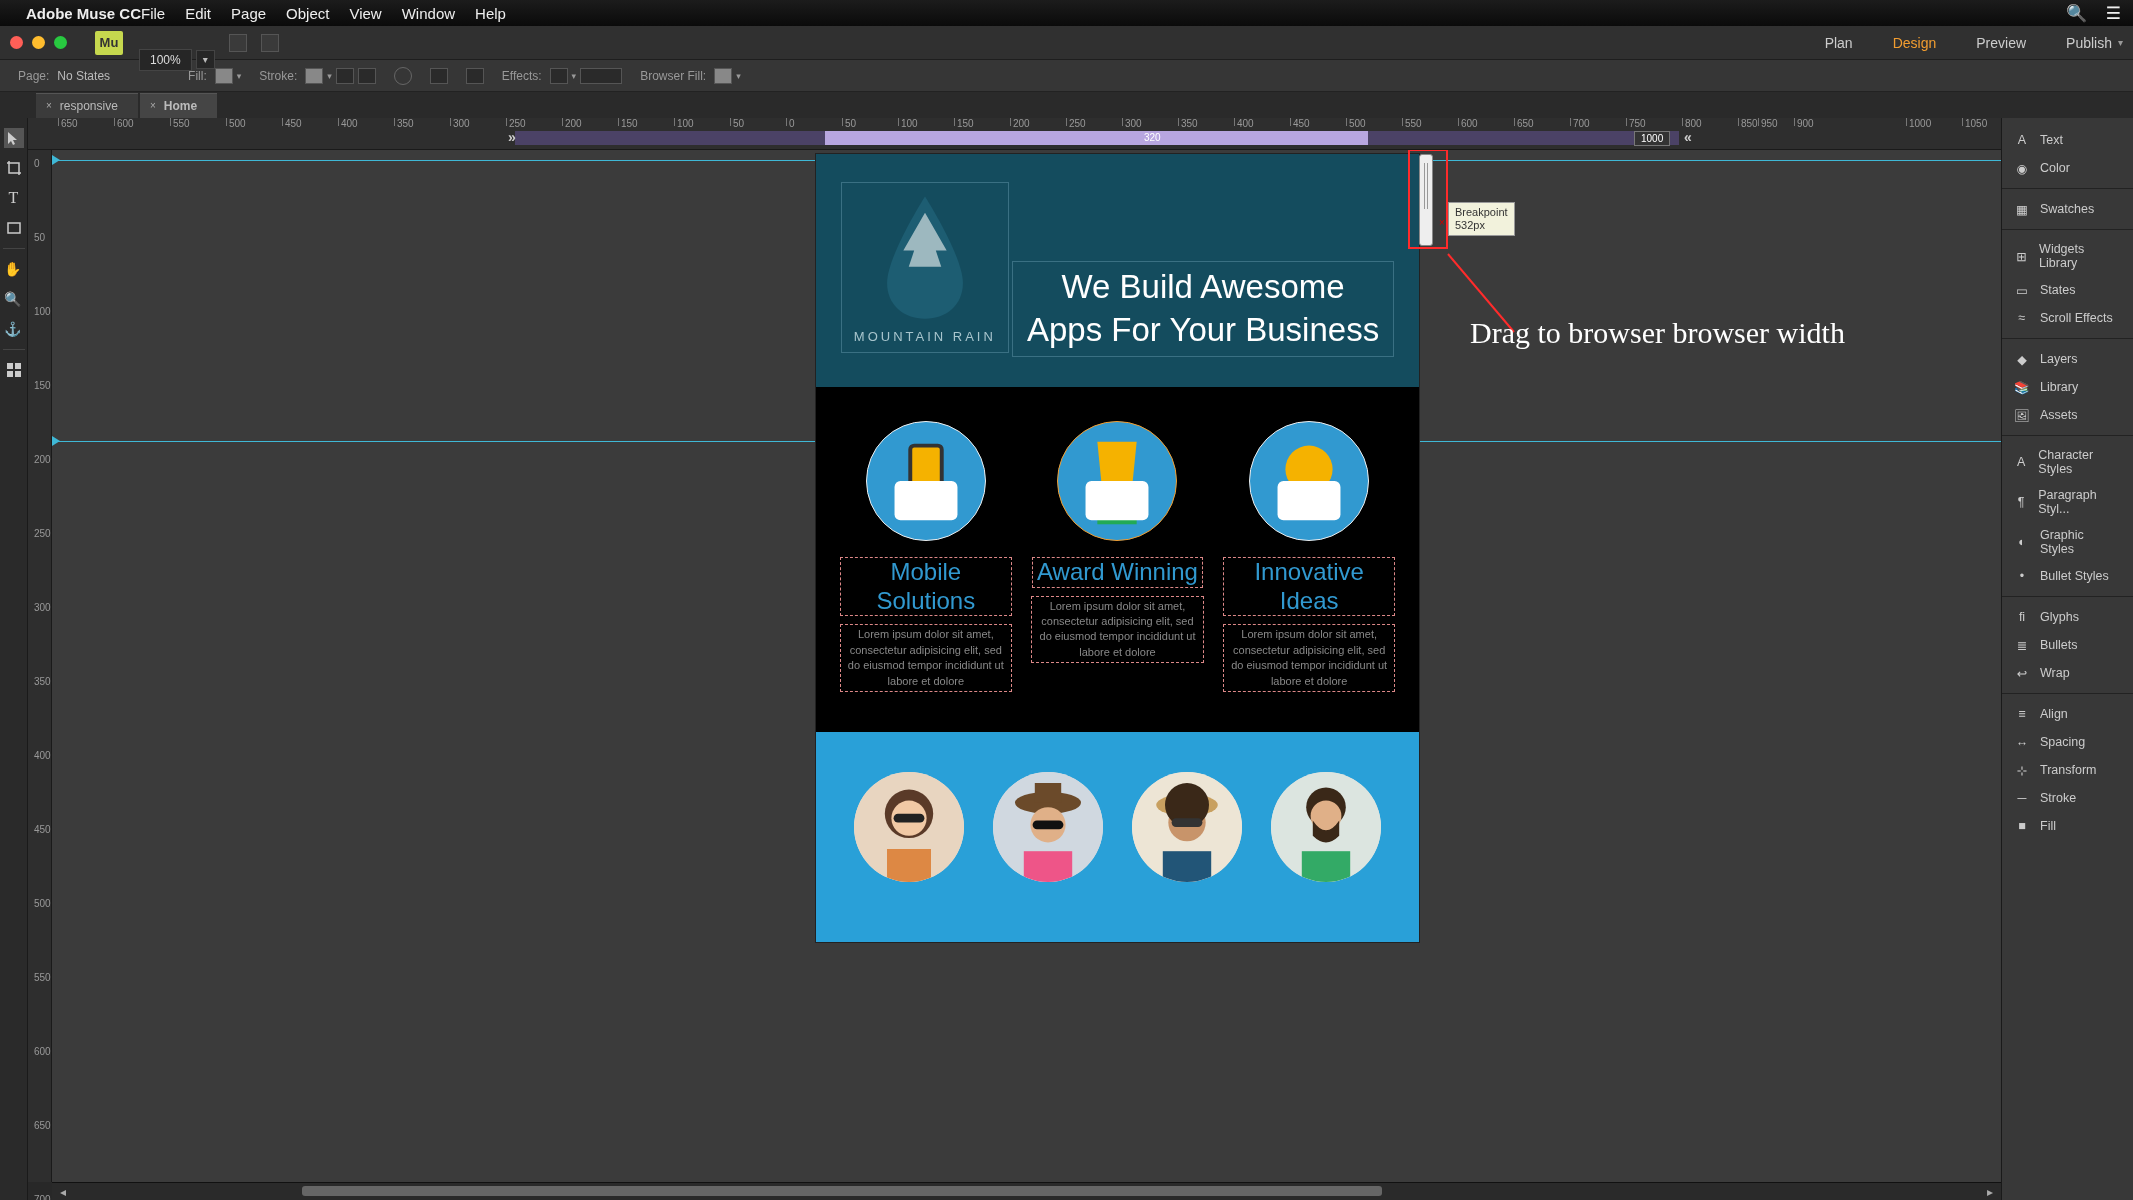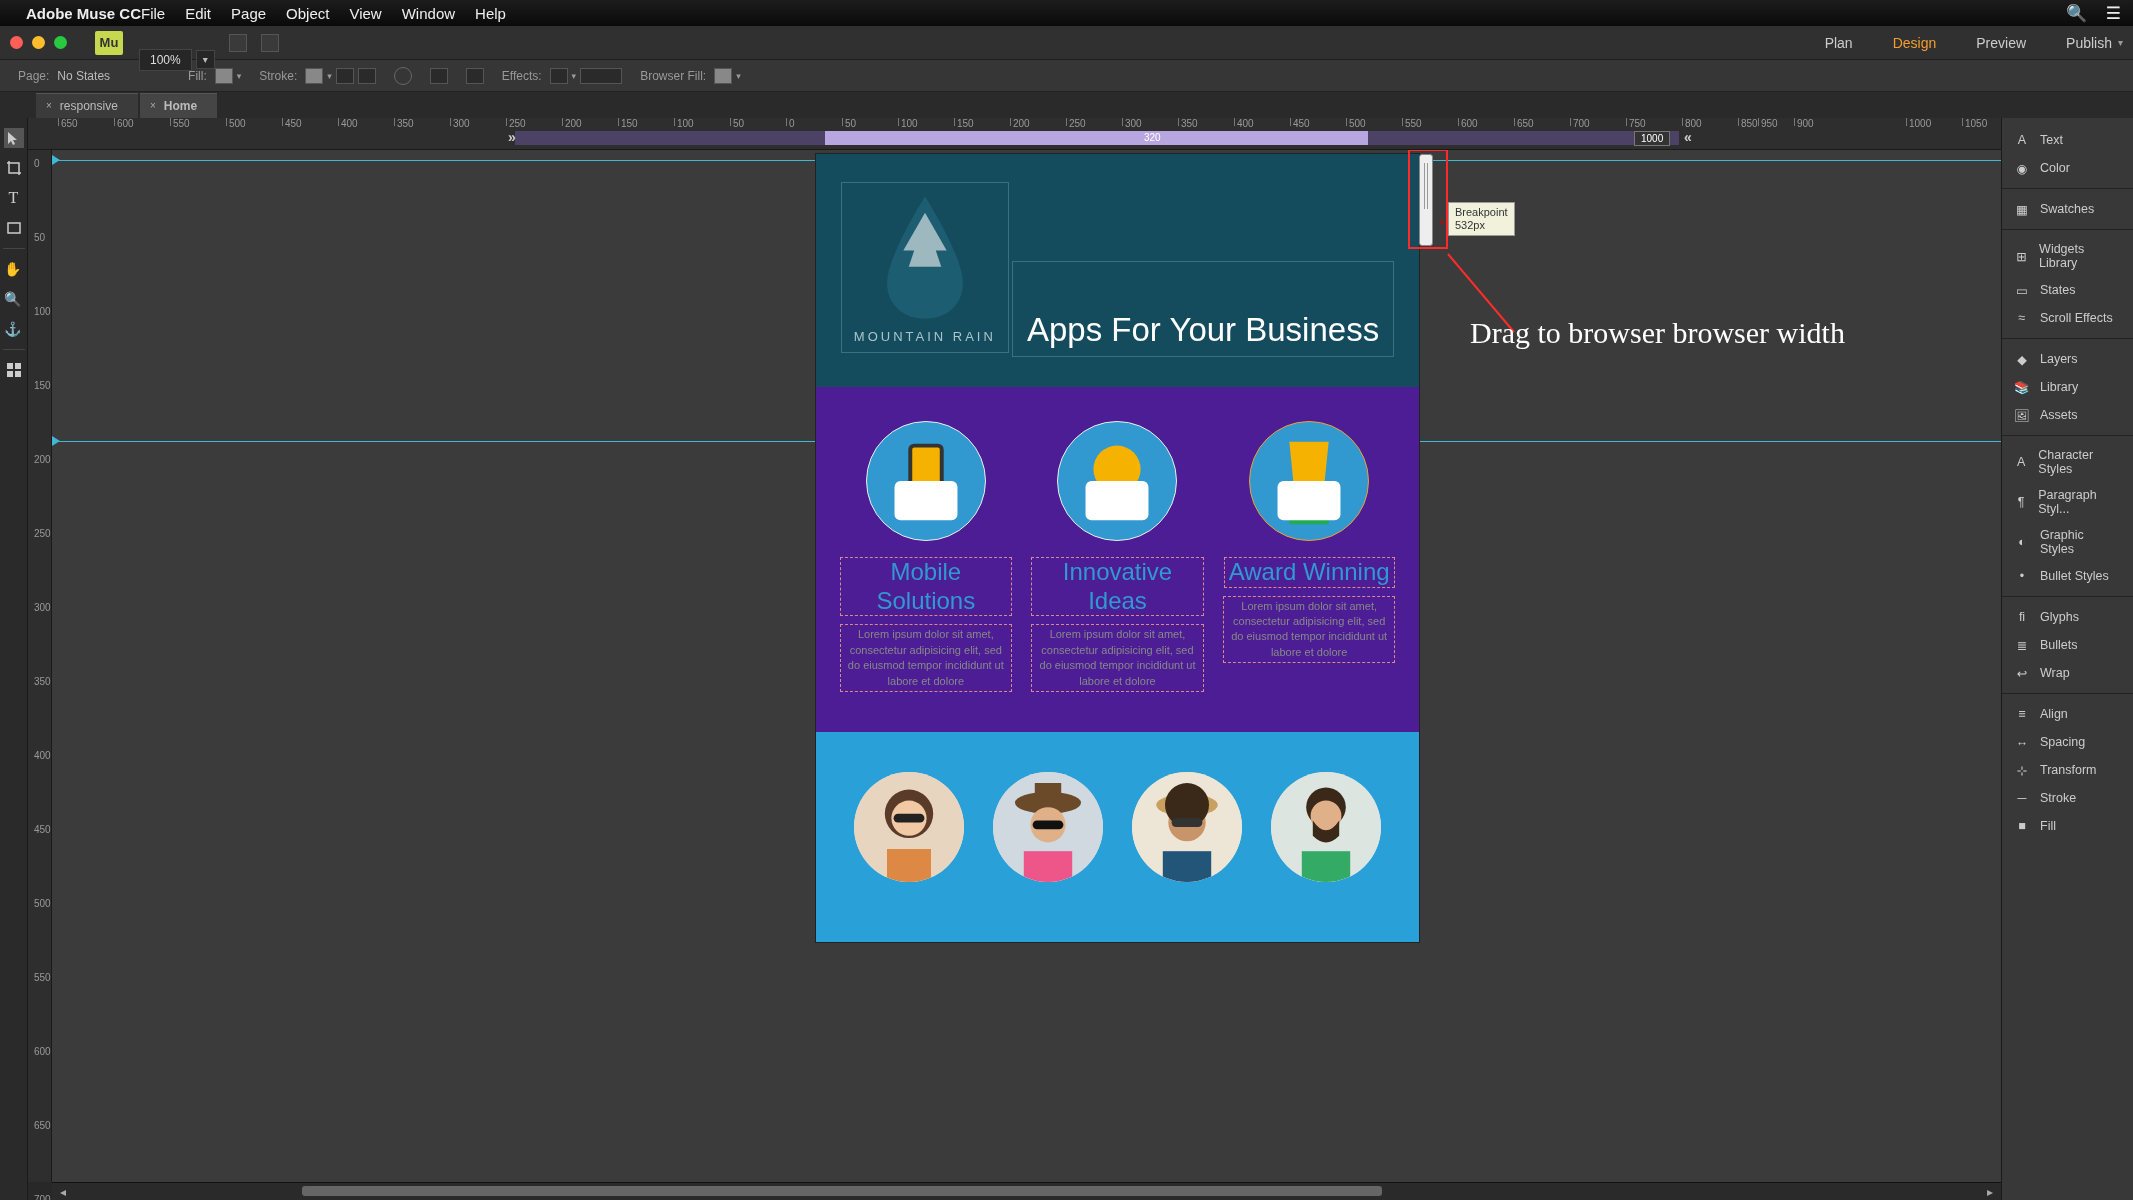--- a/index.html
+++ b/index.html
@@ -78,21 +78,21 @@
 
 
 .page { position:absolute; left:764px; top:4px; width:603px; background:#fff; box-shadow:0 0 0 1px #222; }
 .hero { background:#144c5e; padding:28px 20px 30px; text-align:center; overflow:hidden; }
 .hero .logo-wrap { display:inline-block; border:1px solid #3a7083; padding:8px 12px; }
 .hero .logo { width:130px; height:130px; margin:0 auto; position:relative; }
 .hero .logo svg { width:100%; height:100%; }
 .hero .logo-text { color:#a8c5cd; font-size:13px; letter-spacing:3px; margin-top:8px; }
 .hero h1 { color:#fff; font-size:33px; font-weight:400; margin-top:34px; border:1px solid #3a7083; display:inline-block; padding:4px 14px; line-height:1.3; }
 
-.features { background:#4c1d95; display:flex; justify-content:space-around; padding:34px 14px 40px; }
+.features { background:#000000; display:flex; justify-content:space-around; padding:34px 14px 40px; }
 .feat { width:30%; text-align:center; }
 .feat .circ { width:120px; height:120px; border-radius:50%; background:#3199d0; margin:0 auto 16px; display:flex; align-items:center; justify-content:center; border:1px solid #eee; }
 .feat h3 { color:#3199d0; font-size:24px; font-weight:400; margin-bottom:8px; border:1px dashed #d88; display:inline-block; padding:0 4px; line-height:1.2; }
 .feat p { color:#888; font-size:11px; line-height:1.4; border:1px dashed #d88; display:inline-block; padding:2px; }
 
 .team { background:#29a0d8; padding:40px 24px 60px; display:flex; justify-content:space-around; }
 .team .ava { width:110px; height:110px; border-radius:50%; background:#ddd; overflow:hidden; display:flex; align-items:center; justify-content:center; }
 .team .ava svg { width:100%; height:100%; }
 
 
@@ -318,56 +318,56 @@
           <div class="logo-wrap">
             <div class="logo">
               <svg viewBox="0 0 100 120">
                   <path d="M50 5 C50 5 15 60 15 85 C15 105 30 118 50 118 C70 118 85 105 85 85 C85 60 50 5 50 5 Z" fill="#1d5d72"></path>
                   <path d="M50 20 L30 55 L40 55 L35 70 L65 70 L60 55 L70 55 Z" fill="#9db8bf"></path>
                 </svg>
             </div>
             <div class="logo-text">MOUNTAIN RAIN</div>
           </div>
           <h1>
-            <br>
+            <span>We Build Awesome</span><br>
             <span>Apps For Your Business</span>
           </h1>
         </div>
         <div class="features">
           <div class="feat">
             <div class="circ">
                 <svg viewBox="0 0 60 60">
                   <rect x="22" y="12" width="16" height="32" rx="2" fill="#f5b200" stroke="#333" stroke-width="2"></rect>
                   <rect x="14" y="30" width="32" height="20" rx="3" fill="#fff"></rect>
                 </svg>
               </div>
             <h3>Mobile Solutions</h3>
             <p>Lorem ipsum dolor sit amet, consectetur adipisicing elit, sed do eiusmod tempor incididunt ut labore et dolore</p>
           </div>
           <div class="feat">
-            <div class="circ">
-                <svg viewBox="0 0 60 60">
-                  <circle cx="30" cy="24" r="12" fill="#f5b200"></circle>
-                  <rect x="26" y="34" width="8" height="8" fill="#888"></rect>
-                  <rect x="14" y="30" width="32" height="20" rx="3" fill="#fff"></rect>
-                </svg>
-              </div>
-            <h3>Innovative Ideas</h3>
-            <p>Lorem ipsum dolor sit amet, consectetur adipisicing elit, sed do eiusmod tempor incididunt ut labore et dolore</p>
-          </div>
-          <div class="feat">
             <div class="circ" style="border:1px solid #f29d30;">
                 <svg viewBox="0 0 60 60">
                   <path d="M20 10 L40 10 L38 30 L32 36 L28 36 L22 30 Z" fill="#f5b200"></path>
                   <rect x="26" y="36" width="8" height="10" fill="#f5b200"></rect>
                   <rect x="20" y="46" width="20" height="6" fill="#2a5"></rect>
                   <rect x="14" y="30" width="32" height="20" rx="3" fill="#fff"></rect>
                 </svg>
               </div>
             <h3>Award Winning</h3>
+            <p>Lorem ipsum dolor sit amet, consectetur adipisicing elit, sed do eiusmod tempor incididunt ut labore et dolore</p>
+          </div>
+          <div class="feat">
+            <div class="circ">
+                <svg viewBox="0 0 60 60">
+                  <circle cx="30" cy="24" r="12" fill="#f5b200"></circle>
+                  <rect x="26" y="34" width="8" height="8" fill="#888"></rect>
+                  <rect x="14" y="30" width="32" height="20" rx="3" fill="#fff"></rect>
+                </svg>
+              </div>
+            <h3>Innovative Ideas</h3>
             <p>Lorem ipsum dolor sit amet, consectetur adipisicing elit, sed do eiusmod tempor incididunt ut labore et dolore</p>
           </div>
         </div>
         <div class="team">
           <div class="ava">
               <svg viewBox="0 0 100 100">
                 <rect width="100" height="100" fill="#e8d5c0"></rect>
                 <circle cx="50" cy="38" r="22" fill="#5a3a28"></circle>
                 <circle cx="50" cy="42" r="16" fill="#f1c9a5"></circle>
                 <rect x="36" y="38" width="28" height="8" rx="4" fill="#222"></rect>

